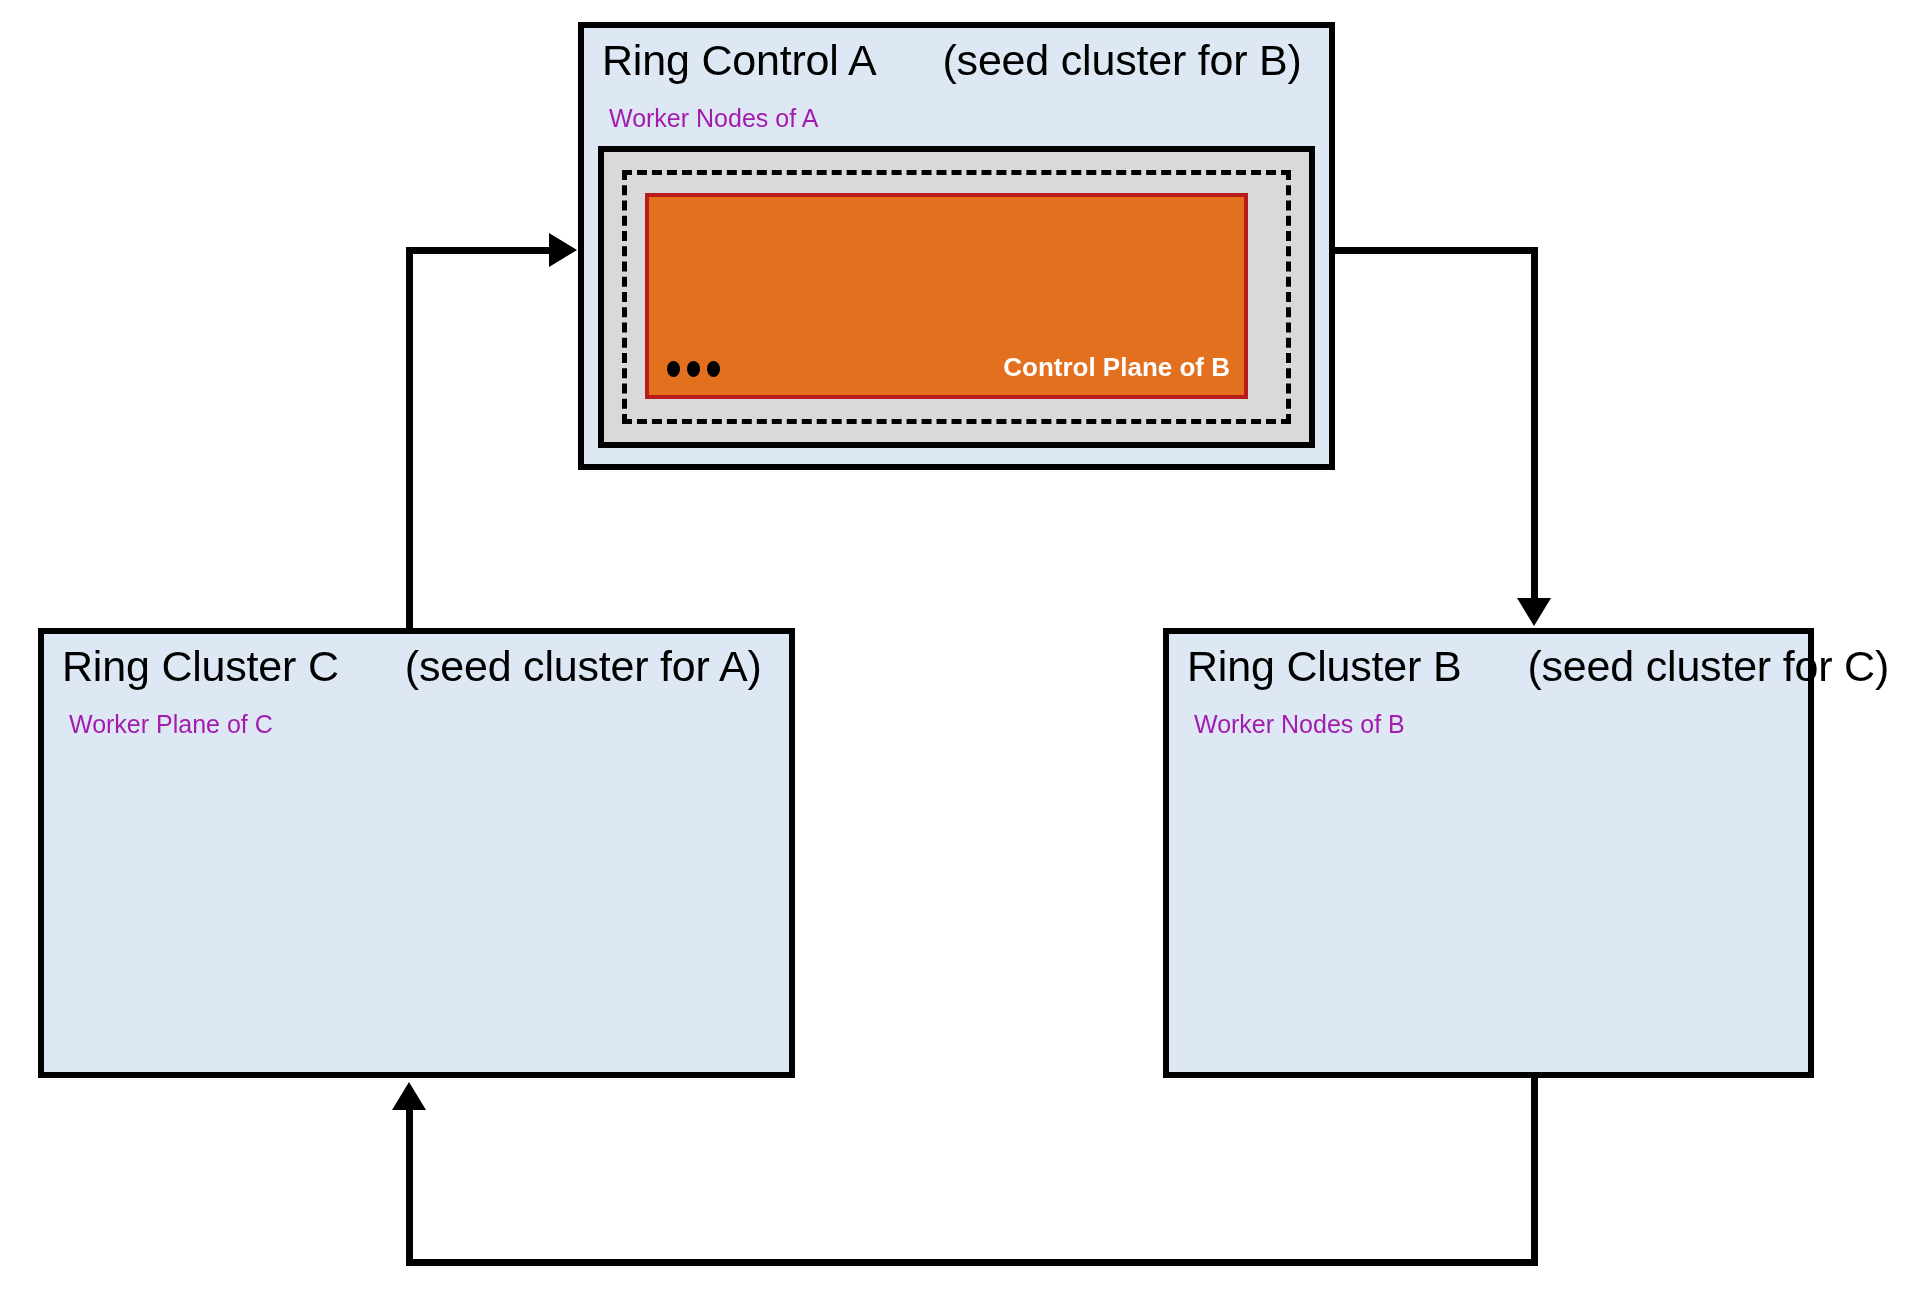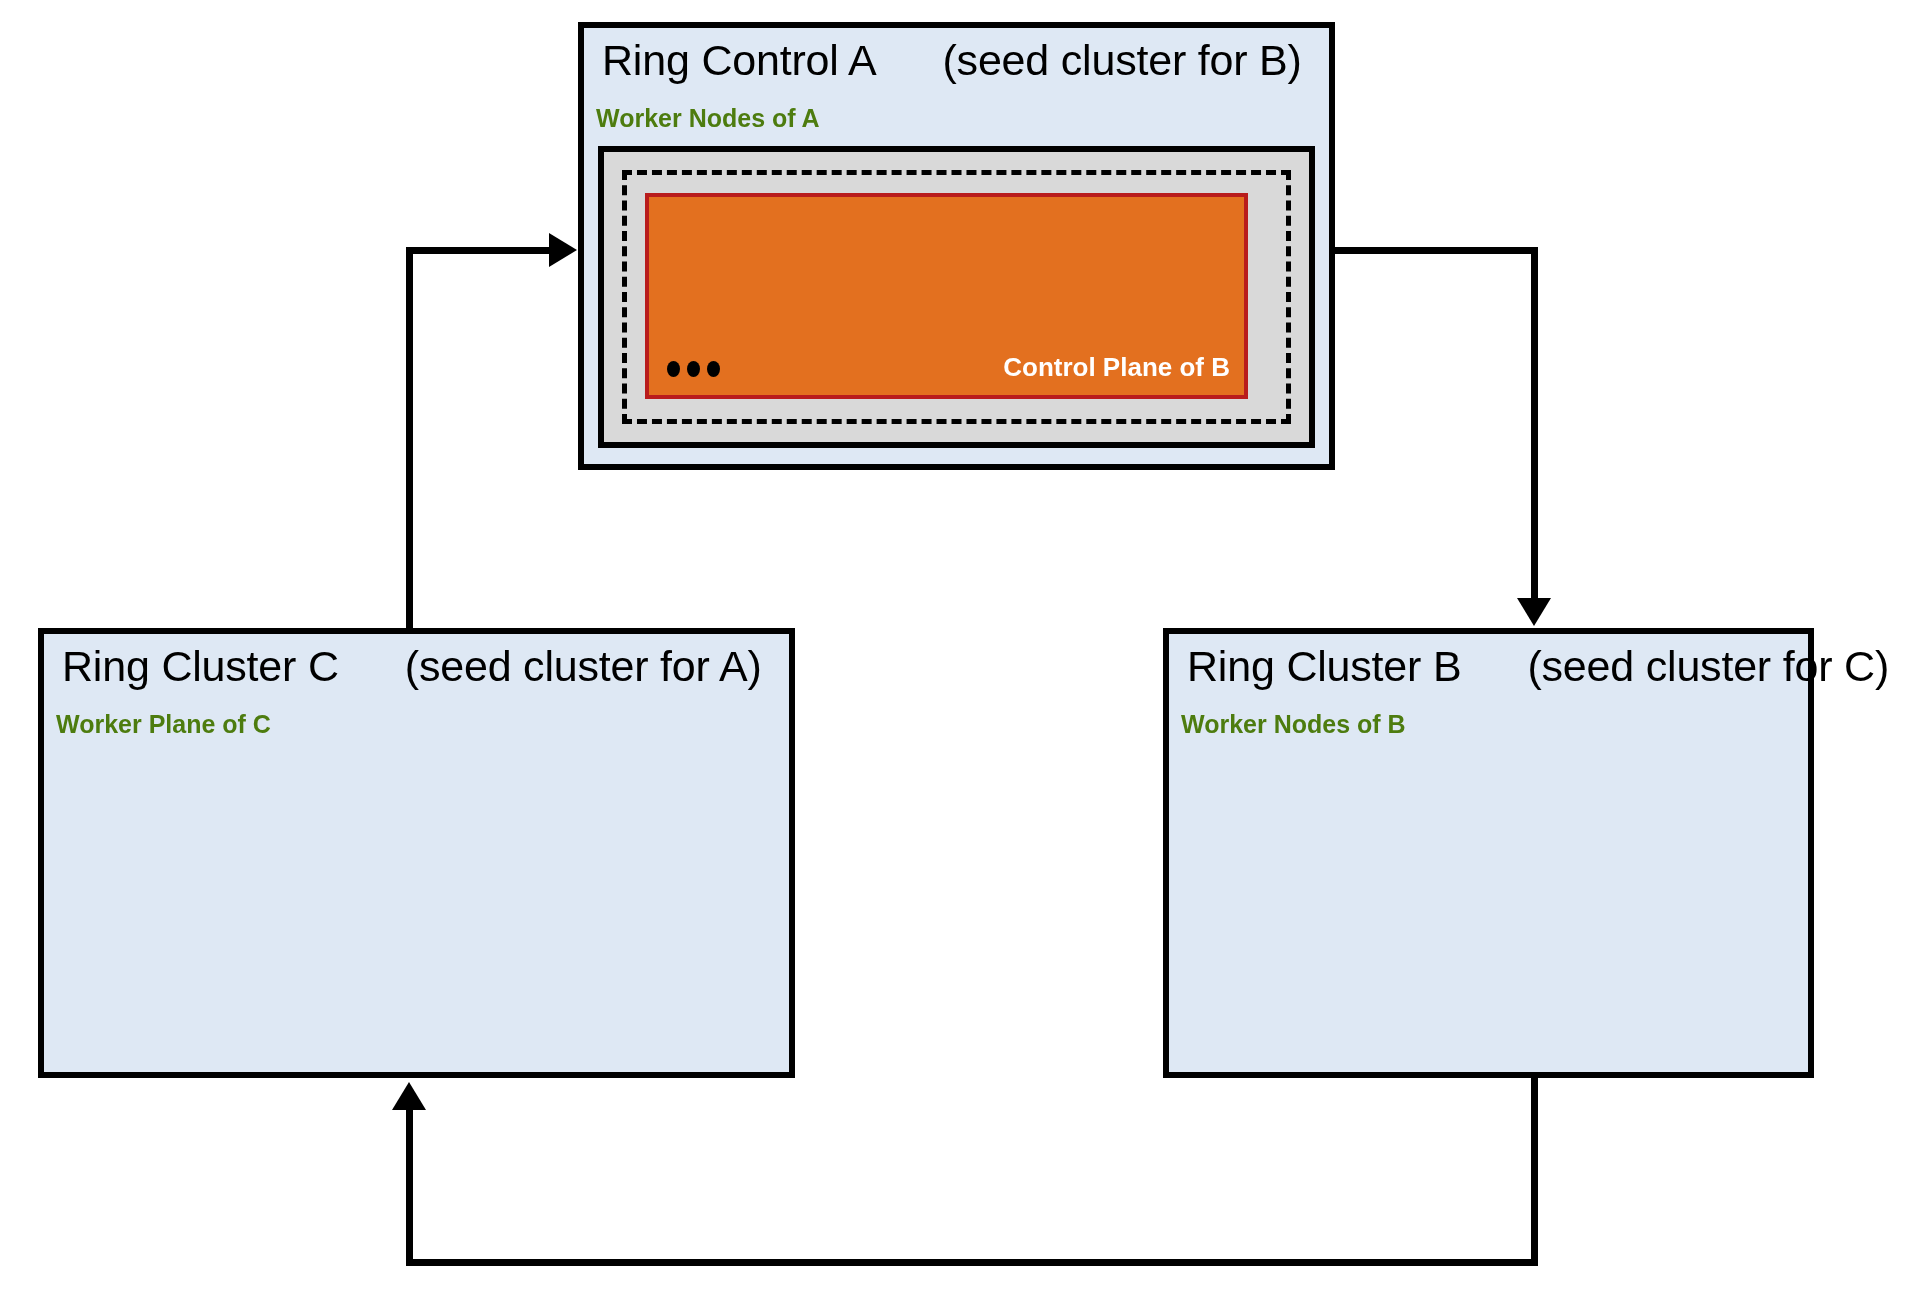--- a/index.html
+++ b/index.html
@@ -38,25 +38,25 @@
     font-weight: 400;
     color: #000000;
     letter-spacing: -0.2px;
   }
   .cluster-title .seed {
     display: inline-block;
     margin-left: 66px;
   }
   .worker-label {
     position: absolute;
-    left: 12px;
+    left: 25px;
     top: 76px;
     font-size: 25px;
-    font-weight: bold;
-    color: #4d7c0f;
+    font-weight: normal;
+    color: #a21caf;
     white-space: nowrap;
   }
 
   
   .worker-box {
     position: absolute;
     box-sizing: border-box;
     background: #d9d9d9;
     border: 6px solid #000000;
     left: 14px;

